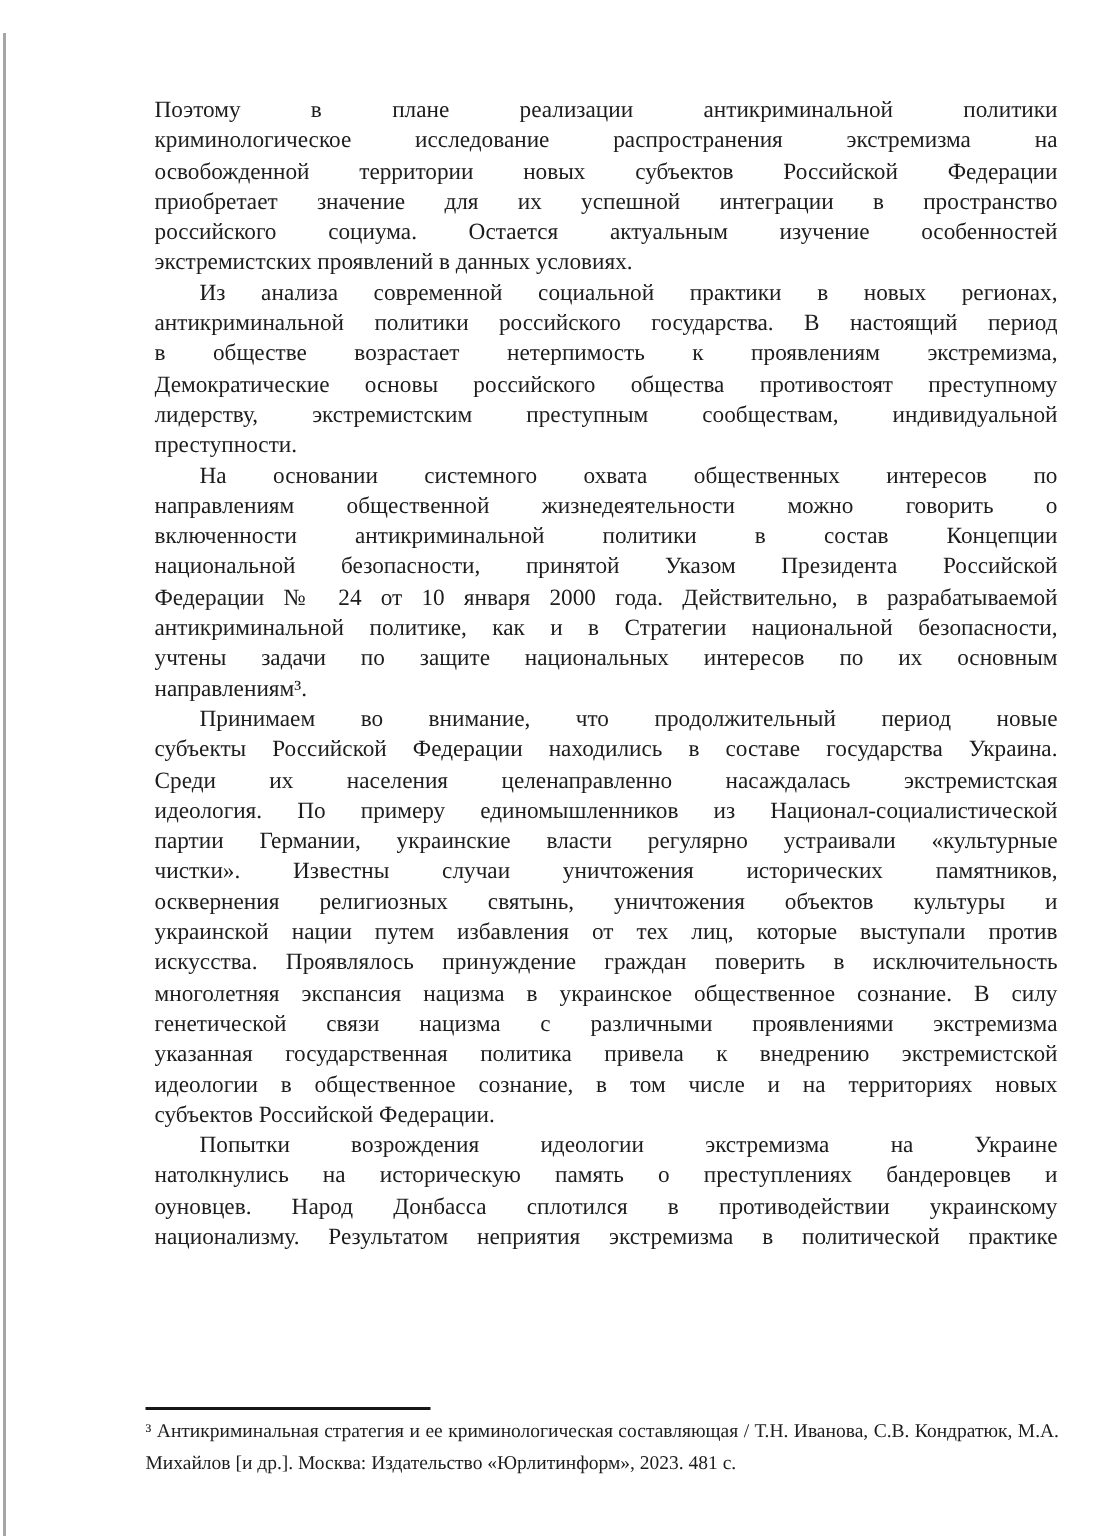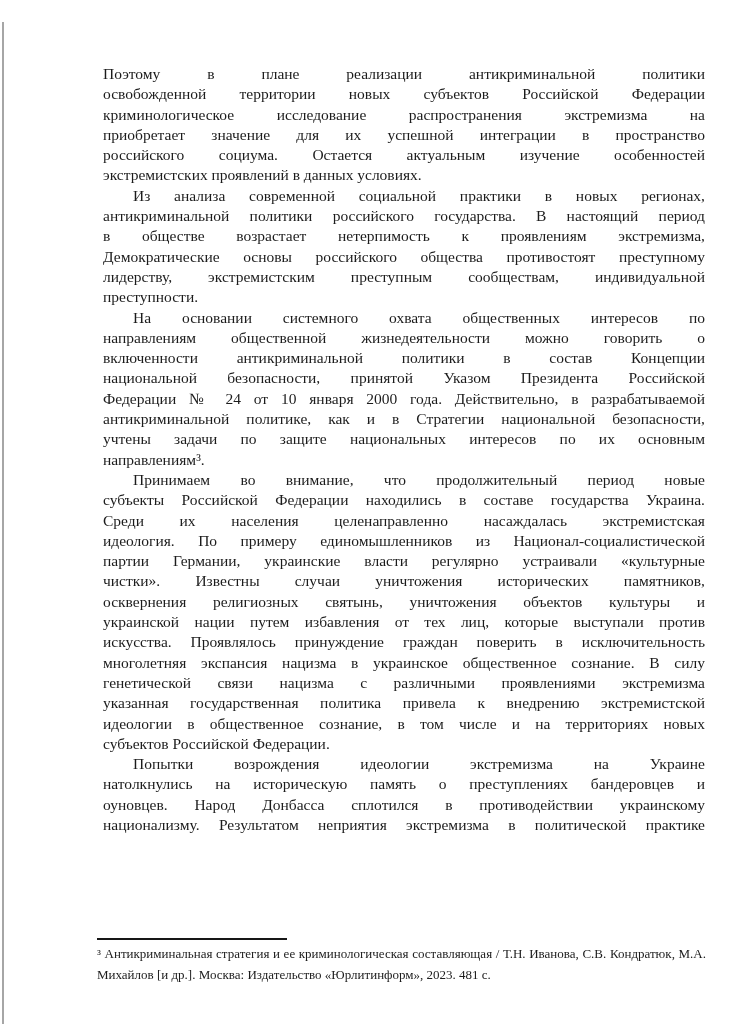--- a/index.html
+++ b/index.html
@@ -72,22 +72,22 @@
   }
 </style>
 </head>
 <body>
 
 <div class="page">
   <div class="page-edge-left"></div>
 
   <div class="doc-body">
       <div class="line">Поэтому в плане реализации антикриминальной политики</div>
+      <div class="line">криминологическое исследование распространения экстремизма на</div>
       <div class="line">освобожденной территории новых субъектов Российской Федерации</div>
-      <div class="line">криминологическое исследование распространения экстремизма на</div>
       <div class="line">приобретает значение для их успешной интеграции в пространство</div>
       <div class="line">российского социума. Остается актуальным изучение особенностей</div>
       <div class="line final">экстремистских проявлений в данных условиях.</div>
       <div class="line indent">Из анализа современной социальной практики в новых регионах,</div>
       <div class="line">антикриминальной политики российского государства. В настоящий период</div>
       <div class="line">в обществе возрастает нетерпимость к проявлениям экстремизма,</div>
       <div class="line">Демократические основы российского общества противостоят преступному</div>
       <div class="line">лидерству, экстремистским преступным сообществам, индивидуальной</div>
       <div class="line final">преступности.</div>
       <div class="line indent">На основании системного охвата общественных интересов по</div>

